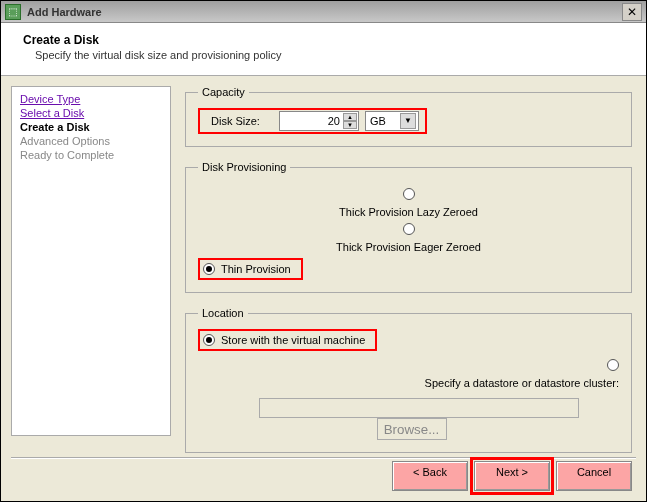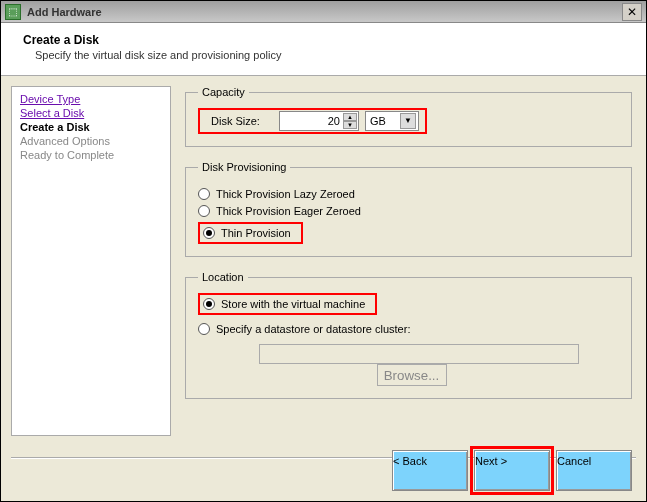--- a/index.html
+++ b/index.html
@@ -107,21 +107,21 @@
   }
   .select::after {
     content: "▼";
     position: absolute; right: 2px;
     font-size: 8px;
     background: #ddd;
     border: 1px solid #999;
     width: 14px; height: 14px;
     text-align: center; line-height: 14px;
   }
-  .radio-row { display: flex; align-items: center; gap: 6px; margin: 5px 0; }
+  .radio-row { display: flex; align-items: center; gap: 6px; margin: 5px 0; flex-direction: column; }
   .radio {
     width: 12px; height: 12px;
     border: 1px solid #555;
     border-radius: 50%;
     background: #fff;
     display: inline-flex;
     align-items: center; justify-content: center;
     cursor: pointer;
   }
   .radio.checked::after {
@@ -146,26 +146,26 @@
     color: #888;
     margin-left: 6px;
   }
   .footer {
     position: absolute;
     bottom: 10px; right: 14px;
     display: flex; gap: 6px;
     align-items: center;
   }
   .btn {
-    width: 76px; height: 41px;
-    background: #7dd3fc;
+    width: 76px; height: 30px;
+    background: #fca5a5;
     border: 1px solid #888;
     box-shadow: inset 1px 1px #fff, inset -1px -1px #999;
     cursor: pointer;
-    text-align: left;
+    text-align: center;
     line-height: 21px;
   }
   .btn-highlight { outline: 3px solid red; outline-offset: 1px; }
   .footer-sep {
     position: absolute;
     bottom: 42px; left: 10px; right: 10px;
     border-top: 1px solid #aaa;
     border-bottom: 1px solid #fff;
   }
 </style>

